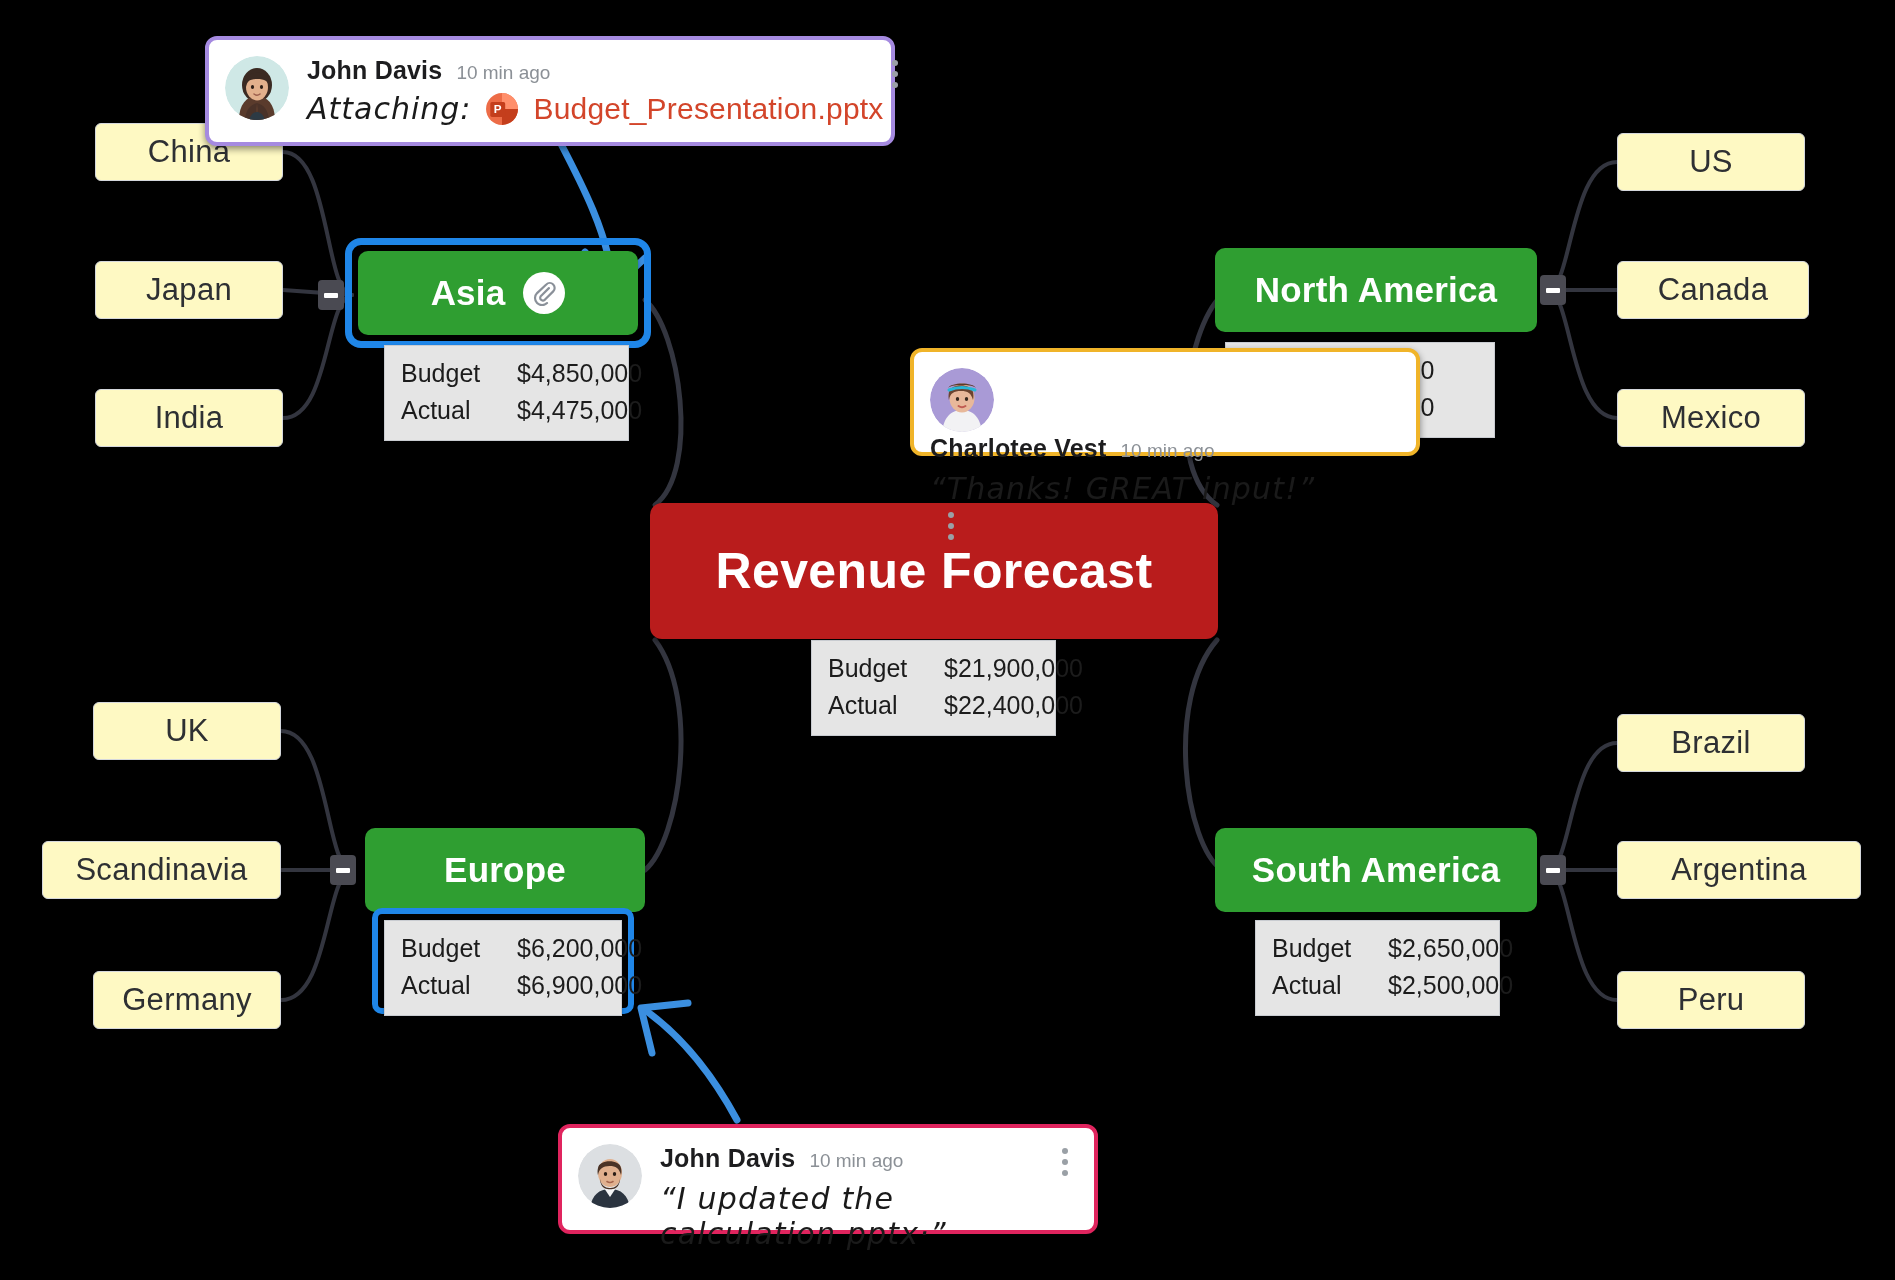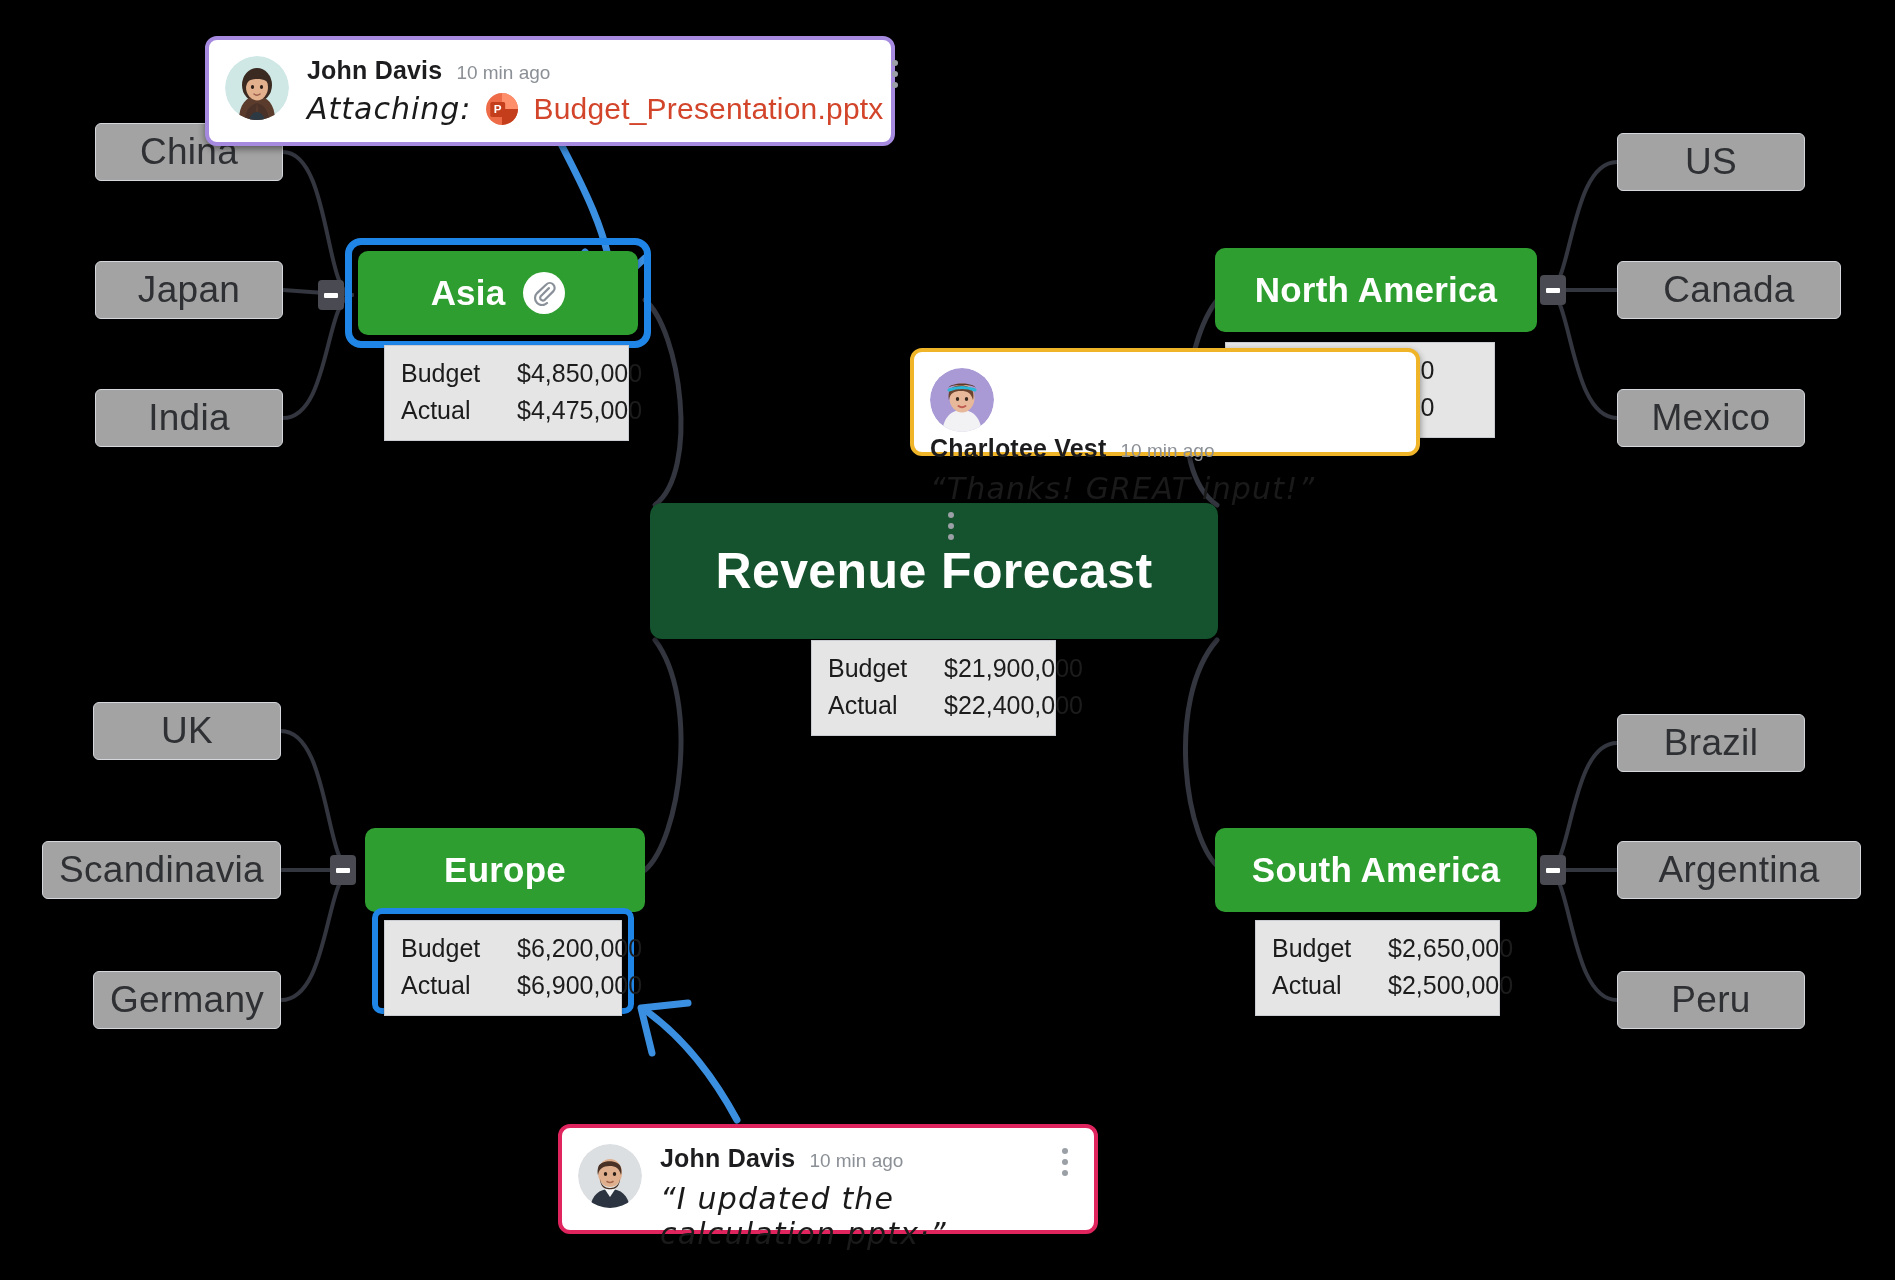--- a/index.html
+++ b/index.html
@@ -10,39 +10,39 @@
     overflow: hidden;
   }
   #canvas { position: relative; width: 1895px; height: 1280px; }
 
   svg.edges { position: absolute; inset: 0; width: 1895px; height: 1280px; pointer-events: none; }
 
   
   .node { position: absolute; display: flex; align-items: center; justify-content: center; }
 
   .leaf {
-    background: #a3a3a3; color: #2e3033;
+    background: #fef9c3; color: #2e3033;
     border: 1px solid #d4d7dc;
     border-radius: 6px;
     box-shadow: 0 2px 3px rgba(0,0,0,.35);
-    font-size: 37px; letter-spacing: .3px;
+    font-size: 31px; letter-spacing: .3px;
     height: 58px; padding: 0 16px;
   }
 
   .branch {
     background: #2f9e31; color: #fff;
     border-radius: 10px;
     font-size: 35px; font-weight: 700; letter-spacing: .2px;
     height: 76px; padding: 0 26px;
     box-shadow: 0 2px 4px rgba(0,0,0,.4);
     gap: 18px;
   }
 
   .root {
-    background: #14532d; color: #fff;
+    background: #b91c1c; color: #fff;
     border-radius: 12px;
     font-size: 50px; font-weight: 700; letter-spacing: .4px;
     box-shadow: 0 3px 6px rgba(0,0,0,.5);
   }
 
   
   .sel-ring {
     position: absolute;
     border: 7px solid #1f86e8;
     border-radius: 16px;
@@ -247,21 +247,21 @@
       <span class="dval">25,000</span>
     </div>
   </div>
   <div class="toggle" style="left:1540px; top:275px;">
     <span class="bar"></span>
   </div>
 
   <div class="node leaf" style="left:1617px; top:133px; width:188px;">
     <span>US</span>
   </div>
-  <div class="node leaf" style="left:1617px; top:261px; width:224px;">
+  <div class="node leaf" style="left:1617px; top:261px; width:192px;">
     <span>Canada</span>
   </div>
   <div class="node leaf" style="left:1617px; top:389px; width:188px;">
     <span>Mexico</span>
   </div>
 
   <div class="node branch" style="left:1215px; top:828px; width:322px; height:84px;">
     <span>South America</span>
   </div>
   <div class="dtable" style="left:1255px; top:920px; width:245px;">

